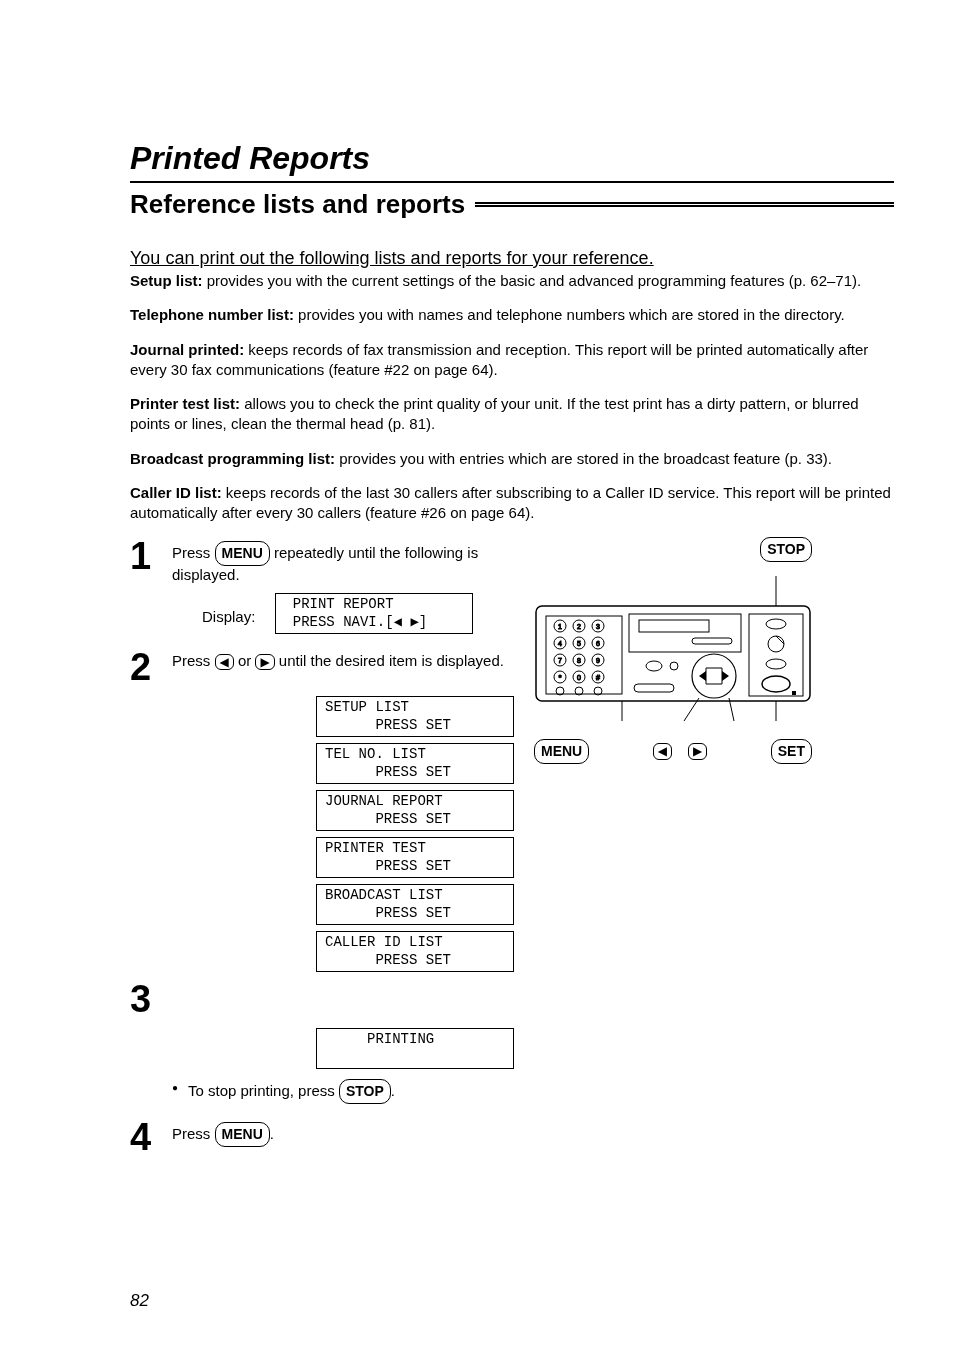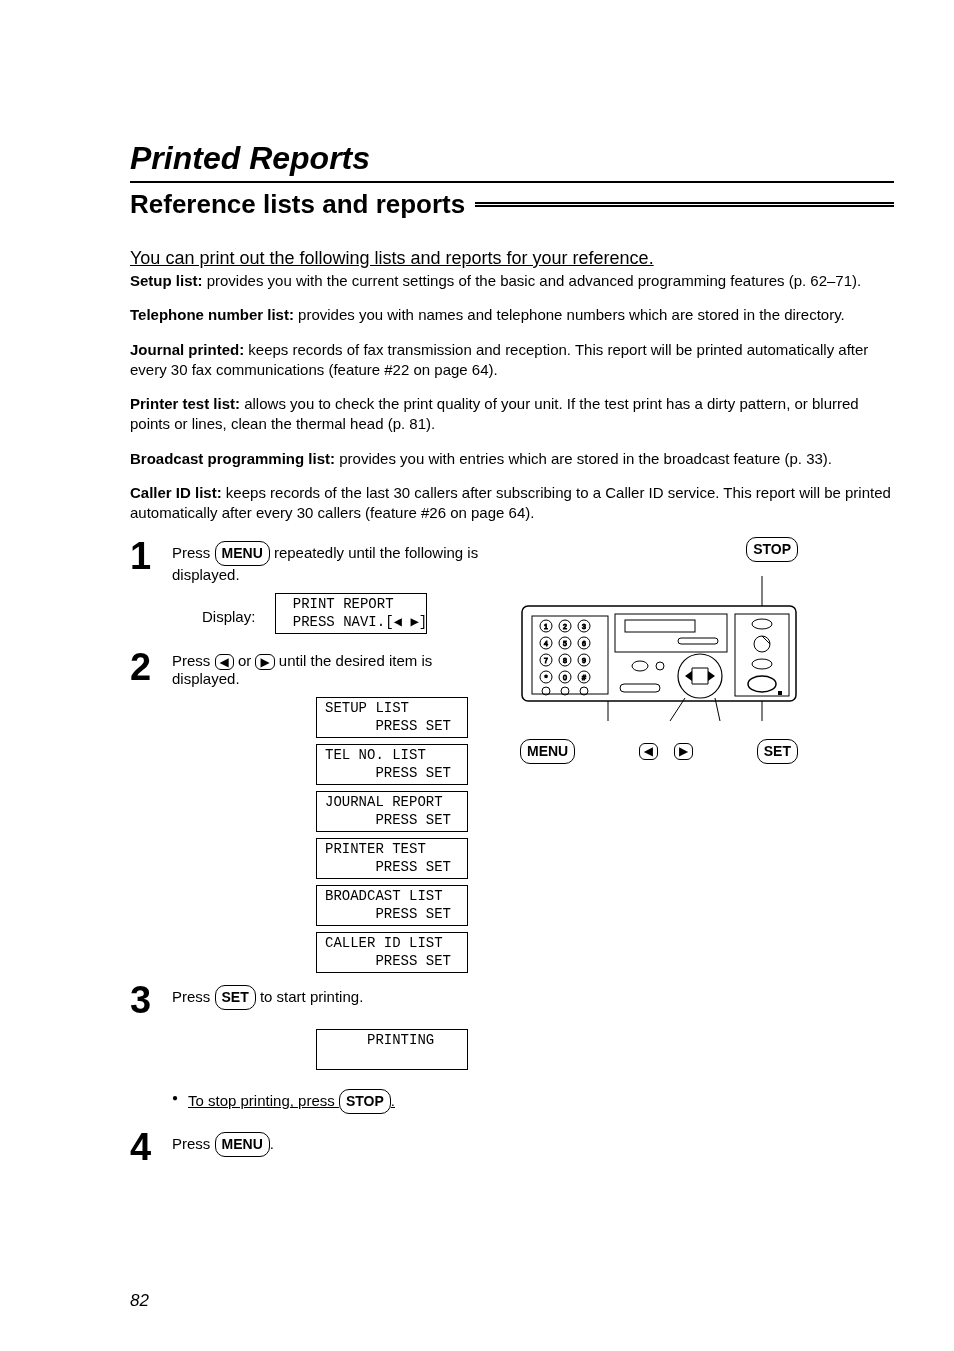--- a/index.html
+++ b/index.html
@@ -104,37 +104,36 @@
       margin-left: 72px;
     }
     .display-label {
       font-size: 15px;
     }
     .lcd-box {
       border: 1px solid #000;
       font-family: "Courier New", monospace;
       font-size: 14px;
       padding: 2px 8px;
-      width: 152px;
+      width: 198px;
       text-align: left;
       line-height: 1.25;
       white-space: pre;
       margin-bottom: 6px;
     }
     .lcd-stack {
       margin-left: 186px;
     }
     .lcd-single {
       margin-left: 186px;
     }
     .bullet-list {
       list-style: none;
-      margin-top: 19px;
+      margin-top: 10px;
       font-size: 15px;
-      text-decoration: underline;
     }
     .bullet-list li {
       position: relative;
       padding-left: 16px;
       margin-bottom: 4px;
     }
     .bullet-list li::before {
       content: "●";
       position: absolute;
       left: 0;
@@ -217,23 +216,20 @@
       <div class="lcd-box">PRINTER TEST
       PRESS SET</div>
       <div class="lcd-box">BROADCAST LIST
       PRESS SET</div>
       <div class="lcd-box">CALLER ID LIST
       PRESS SET</div>
     </div>
 
     <div class="step-row" style="margin-top:8px;">
       <div class="step-num">3</div>
-      <div class="step-content">
-        <span>Press </span><span class="btn-label">SET</span><span> to start printing.</span>
-      </div>
     </div>
     <div class="lcd-single">
       <div class="lcd-box">     PRINTING
  </div>
     </div>
     <ul class="bullet-list" style="margin-left:42px;">
       <li><span>To stop printing, press </span><span class="btn-label">STOP</span><span>.</span></li>
     </ul>
 
     <div class="step-row" style="margin-top:14px;">

